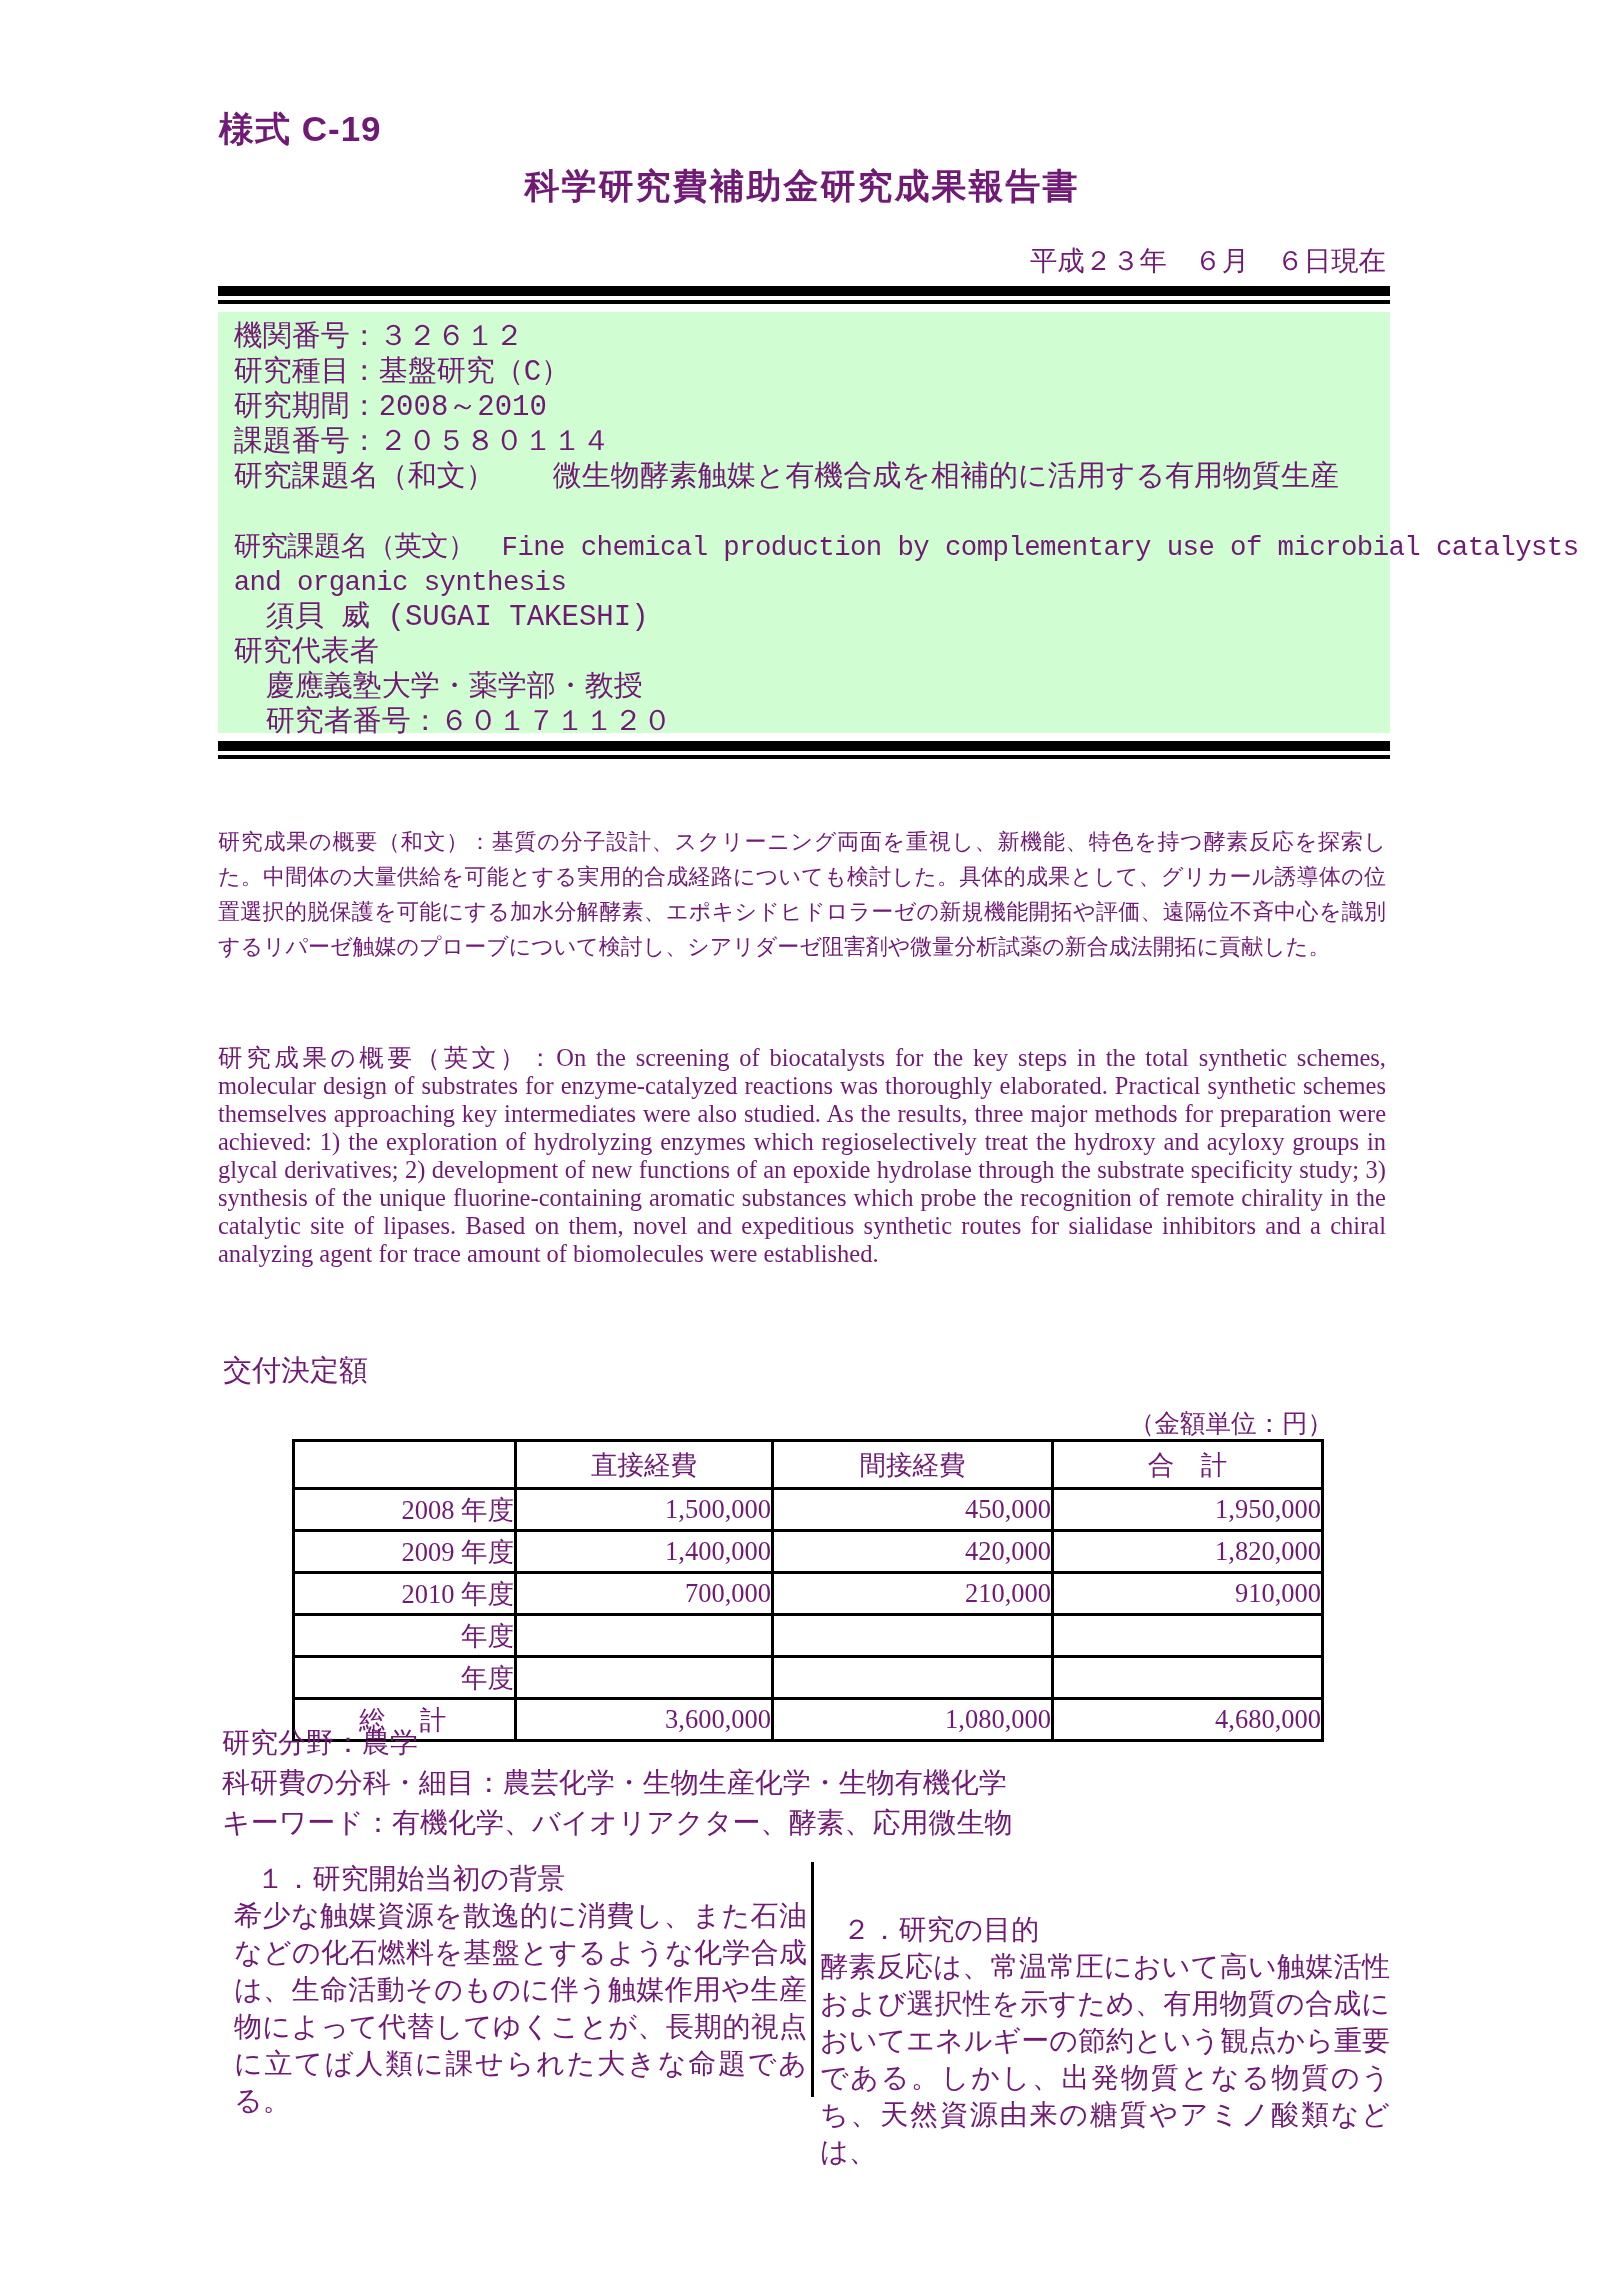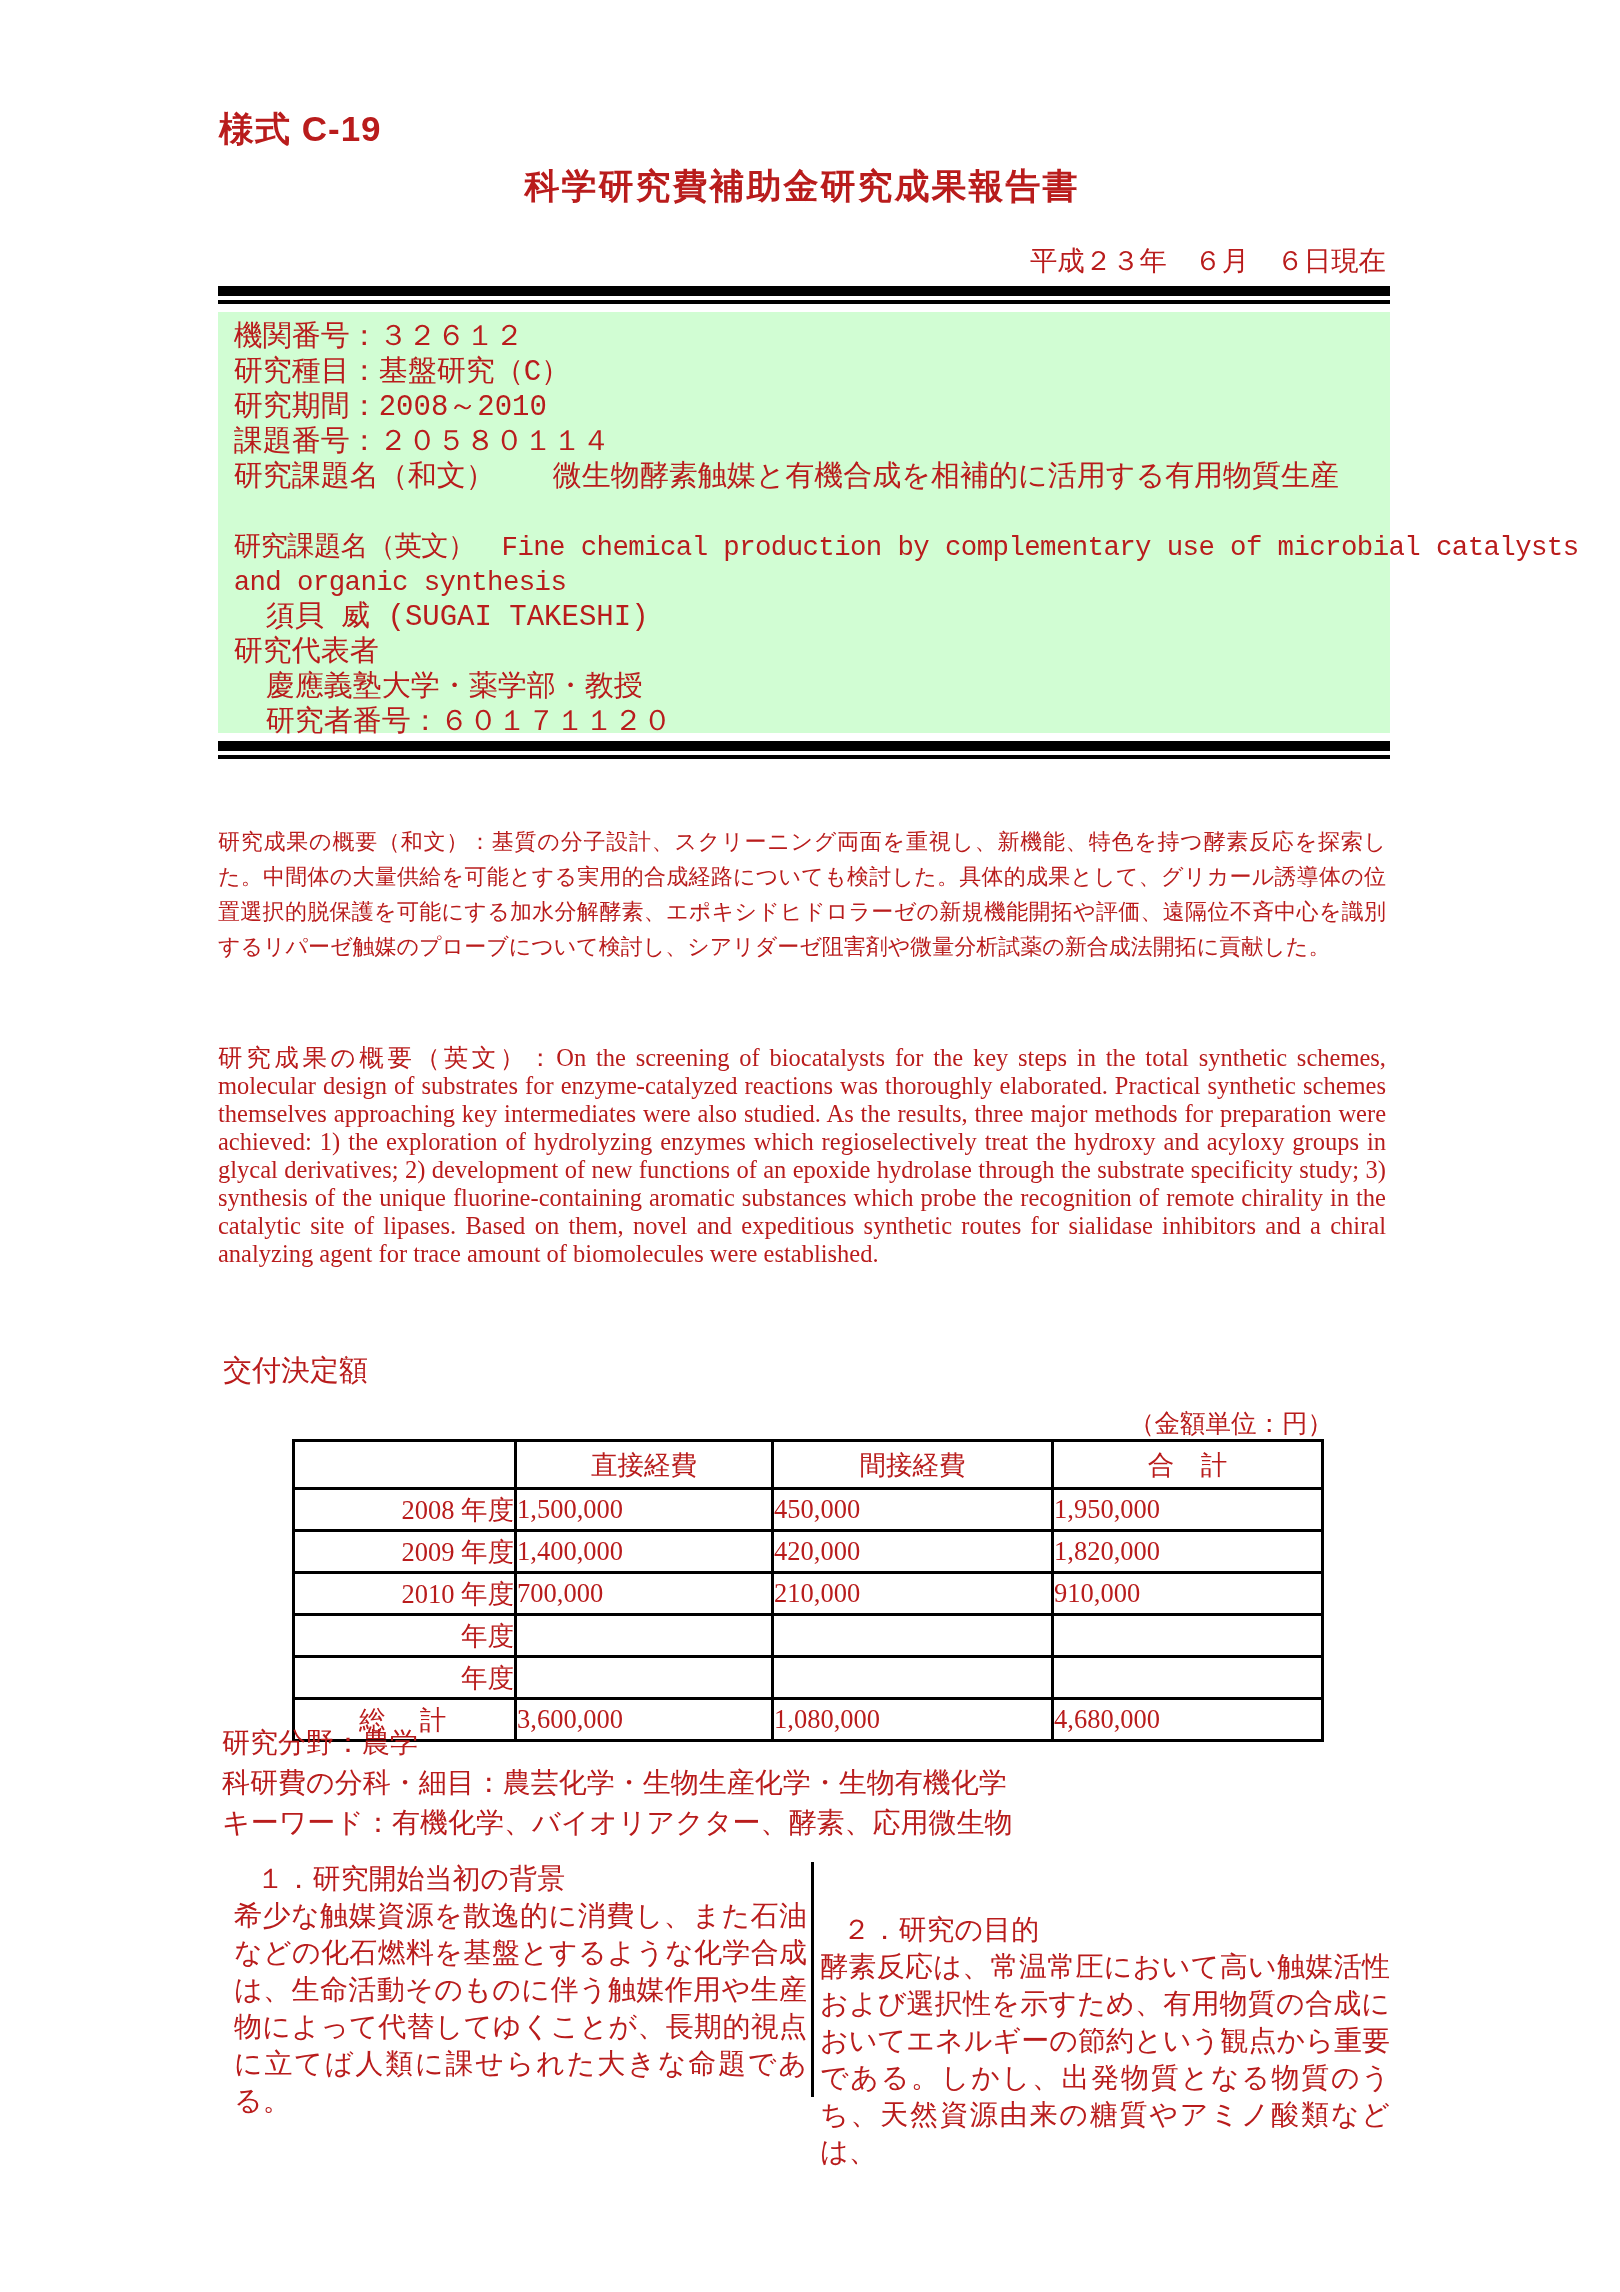--- a/index.html
+++ b/index.html
@@ -1,21 +1,21 @@
 <!DOCTYPE html>
 <html><head>
 <meta charset="utf-8">
 <style>
   html, body { margin: 0; padding: 0; background: #ffffff; }
   .page {
     position: relative;
     width: 1620px;
     height: 2293px;
     background: #ffffff;
-    color: #b91c1c;
+    color: #701a75;
     font-family: "Liberation Sans", sans-serif;
     overflow: hidden;
   }
   .form-code {
     position: absolute;
     left: 219px; top: 106px;
     font-size: 35px;
     font-weight: bold;
     letter-spacing: 1px;
   }
@@ -106,21 +106,21 @@
     padding: 0;
     overflow: hidden;
   }
   table.grant-table th { font-weight: normal; text-align: center; height: 45px; }
   col.c-label   { width: 222px; }
   col.c-direct  { width: 257px; }
   col.c-indirect{ width: 280px; }
   col.c-total   { width: 270px; }
   table.grant-table td { height: 39px; }
   td.cell-label { text-align: right; padding-right: 11.8px; }
-  td.cell-num   { padding-right: 15.7px; }
+  td.cell-num   { text-align: right; padding-right: 15.7px; }
   td.cell-total-label { text-align: center; letter-spacing: 3.9px; }
   .research-info {
     position: absolute;
     left: 222px; top: 1723px;
     width: 1168px;
     font-family: Liberation Sans, sans-serif;
     font-size: 28px;
     line-height: 40px;
   }
   .columns {

